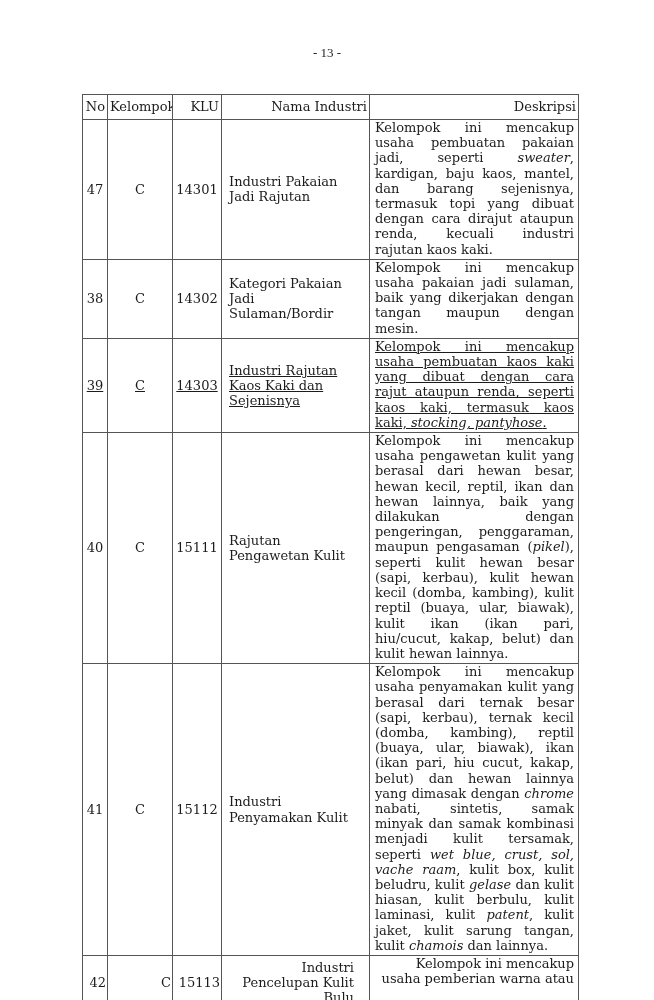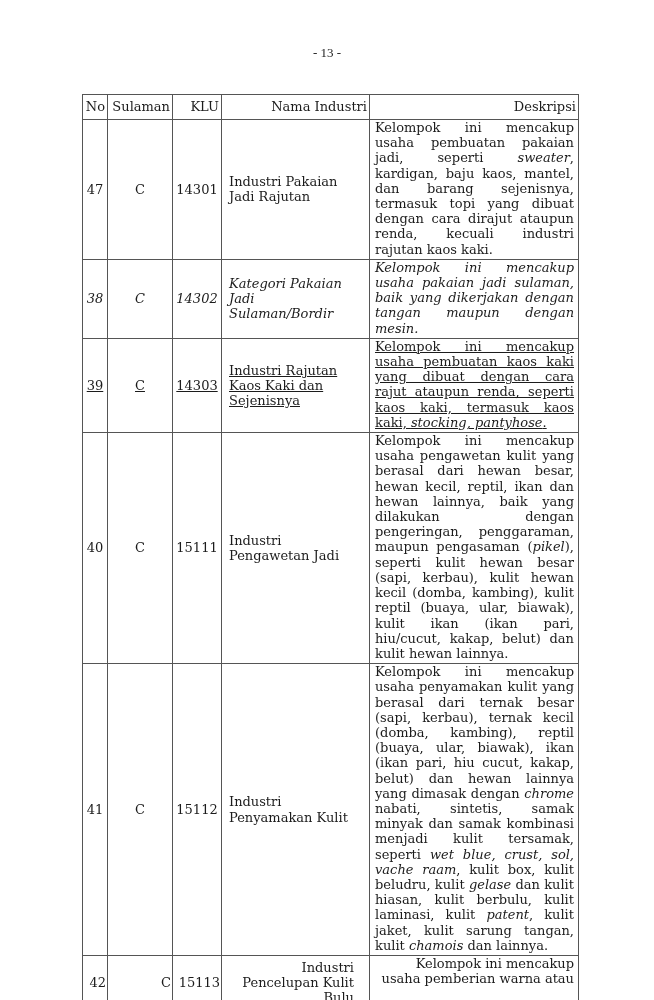--- a/index.html
+++ b/index.html
@@ -55,21 +55,21 @@
     text-align: left;
     padding: 1px 15px 1px 7px;
   }
   td.c-desk {
     vertical-align: top;
     text-align: justify;
     padding: 0 4px 2px 5px;
   }
   
   tbody tr:nth-child(1) td { height: 119px; }
-  tbody tr:nth-child(2) td { height: 60px; font-style: italic; }
+  tbody tr:nth-child(2) td { height: 60px; }
   tbody tr:nth-child(3) td { height: 91px; text-decoration: underline; }
   tbody tr:nth-child(4) td { height: 210px; }
   tbody tr:nth-child(5) td { height: 286px; }
   tbody tr:nth-child(6) td { height: 51px; text-align: right; }
 </style>
 </head>
 <body>
 
 <div class="page">
   <div class="page-number">- 13 -</div>
@@ -78,21 +78,21 @@
     <colgroup>
       <col style="width:25px">
       <col style="width:65px">
       <col style="width:49px">
       <col style="width:148px">
       <col style="width:209px">
     </colgroup>
     <thead>
       <tr>
         <th>No</th>
-        <th>Sulaman</th>
+        <th>Kelompok</th>
         <th>KLU</th>
         <th>Nama Industri</th>
         <th>Deskripsi</th>
       </tr>
     </thead>
     <tbody>
         <tr>
           <td class="c-no">47</td>
           <td class="c-kat">C</td>
           <td class="c-klu">14301</td>
@@ -110,21 +110,21 @@
           <td class="c-no">39</td>
           <td class="c-kat">C</td>
           <td class="c-klu">14303</td>
           <td class="c-nama">Industri Rajutan Kaos Kaki dan Sejenisnya</td>
           <td class="c-desk"><span>Kelompok ini mencakup usaha pembuatan kaos kaki yang dibuat dengan cara rajut ataupun renda, seperti kaos kaki, termasuk kaos kaki, </span><i>stocking, pantyhose</i><span>.</span></td>
         </tr>
         <tr>
           <td class="c-no">40</td>
           <td class="c-kat">C</td>
           <td class="c-klu">15111</td>
-          <td class="c-nama">Industri Pengawetan Jadi</td>
+          <td class="c-nama">Rajutan Pengawetan Kulit</td>
           <td class="c-desk"><span>Kelompok ini mencakup usaha pengawetan kulit yang berasal dari hewan besar, hewan kecil, reptil, ikan dan hewan lainnya, baik yang dilakukan dengan pengeringan, penggaraman, maupun pengasaman (</span><i>pikel</i><span>), seperti kulit hewan besar (sapi, kerbau), kulit hewan kecil (domba, kambing), kulit reptil (buaya, ular, biawak), kulit ikan (ikan pari, hiu/cucut, kakap, belut) dan kulit hewan lainnya.</span></td>
         </tr>
         <tr>
           <td class="c-no">41</td>
           <td class="c-kat">C</td>
           <td class="c-klu">15112</td>
           <td class="c-nama">Industri Penyamakan Kulit</td>
           <td class="c-desk"><span>Kelompok ini mencakup usaha penyamakan kulit yang berasal dari ternak besar (sapi, kerbau), ternak kecil (domba, kambing), reptil (buaya, ular, biawak), ikan (ikan pari, hiu cucut, kakap, belut) dan hewan lainnya yang dimasak dengan </span><i>chrome</i><span> nabati, sintetis, samak minyak dan samak kombinasi menjadi kulit tersamak, seperti </span><i>wet blue, crust, sol, vache raam</i><span>, kulit box, kulit beludru, kulit </span><i>gelase</i><span> dan kulit hiasan, kulit berbulu, kulit laminasi, kulit </span><i>patent</i><span>, kulit jaket, kulit sarung tangan, kulit </span><i>chamois</i><span> dan lainnya.</span></td>
         </tr>
         <tr>

